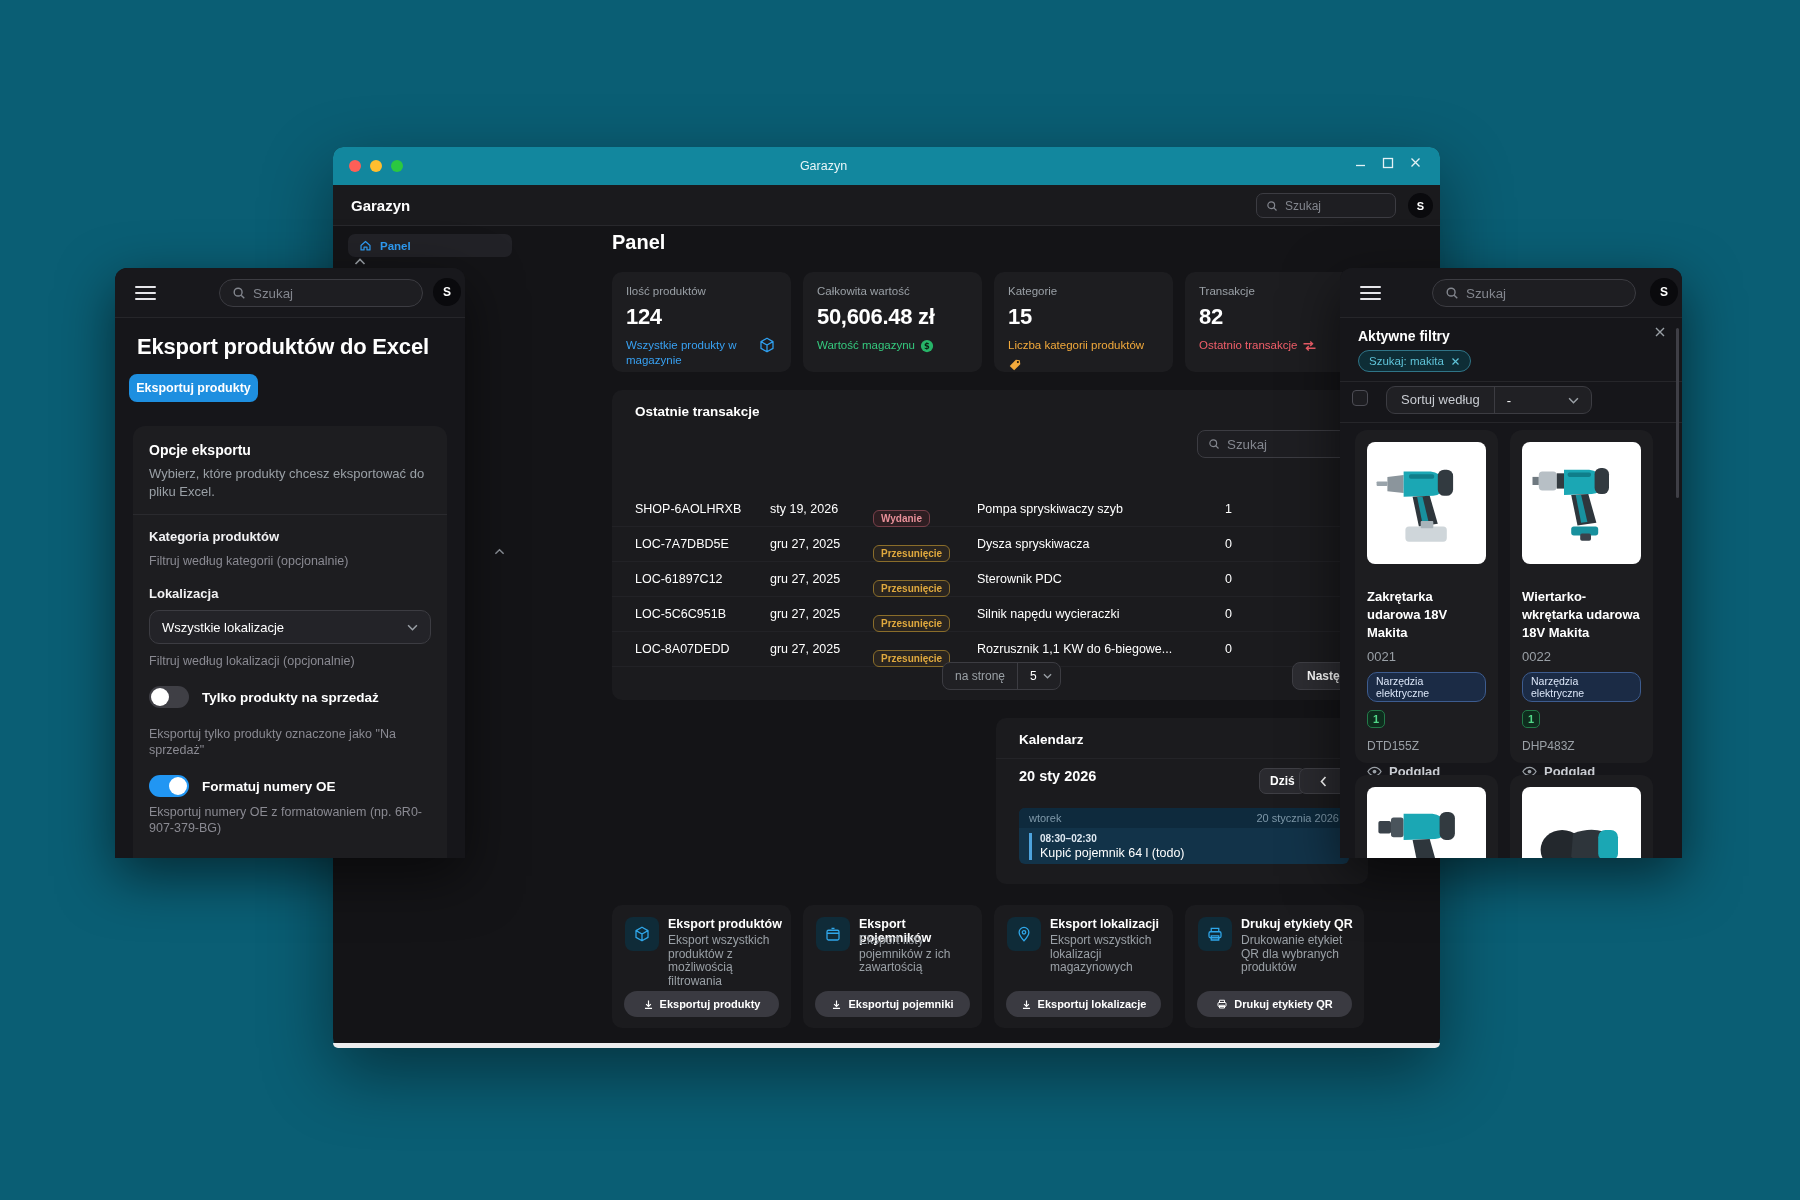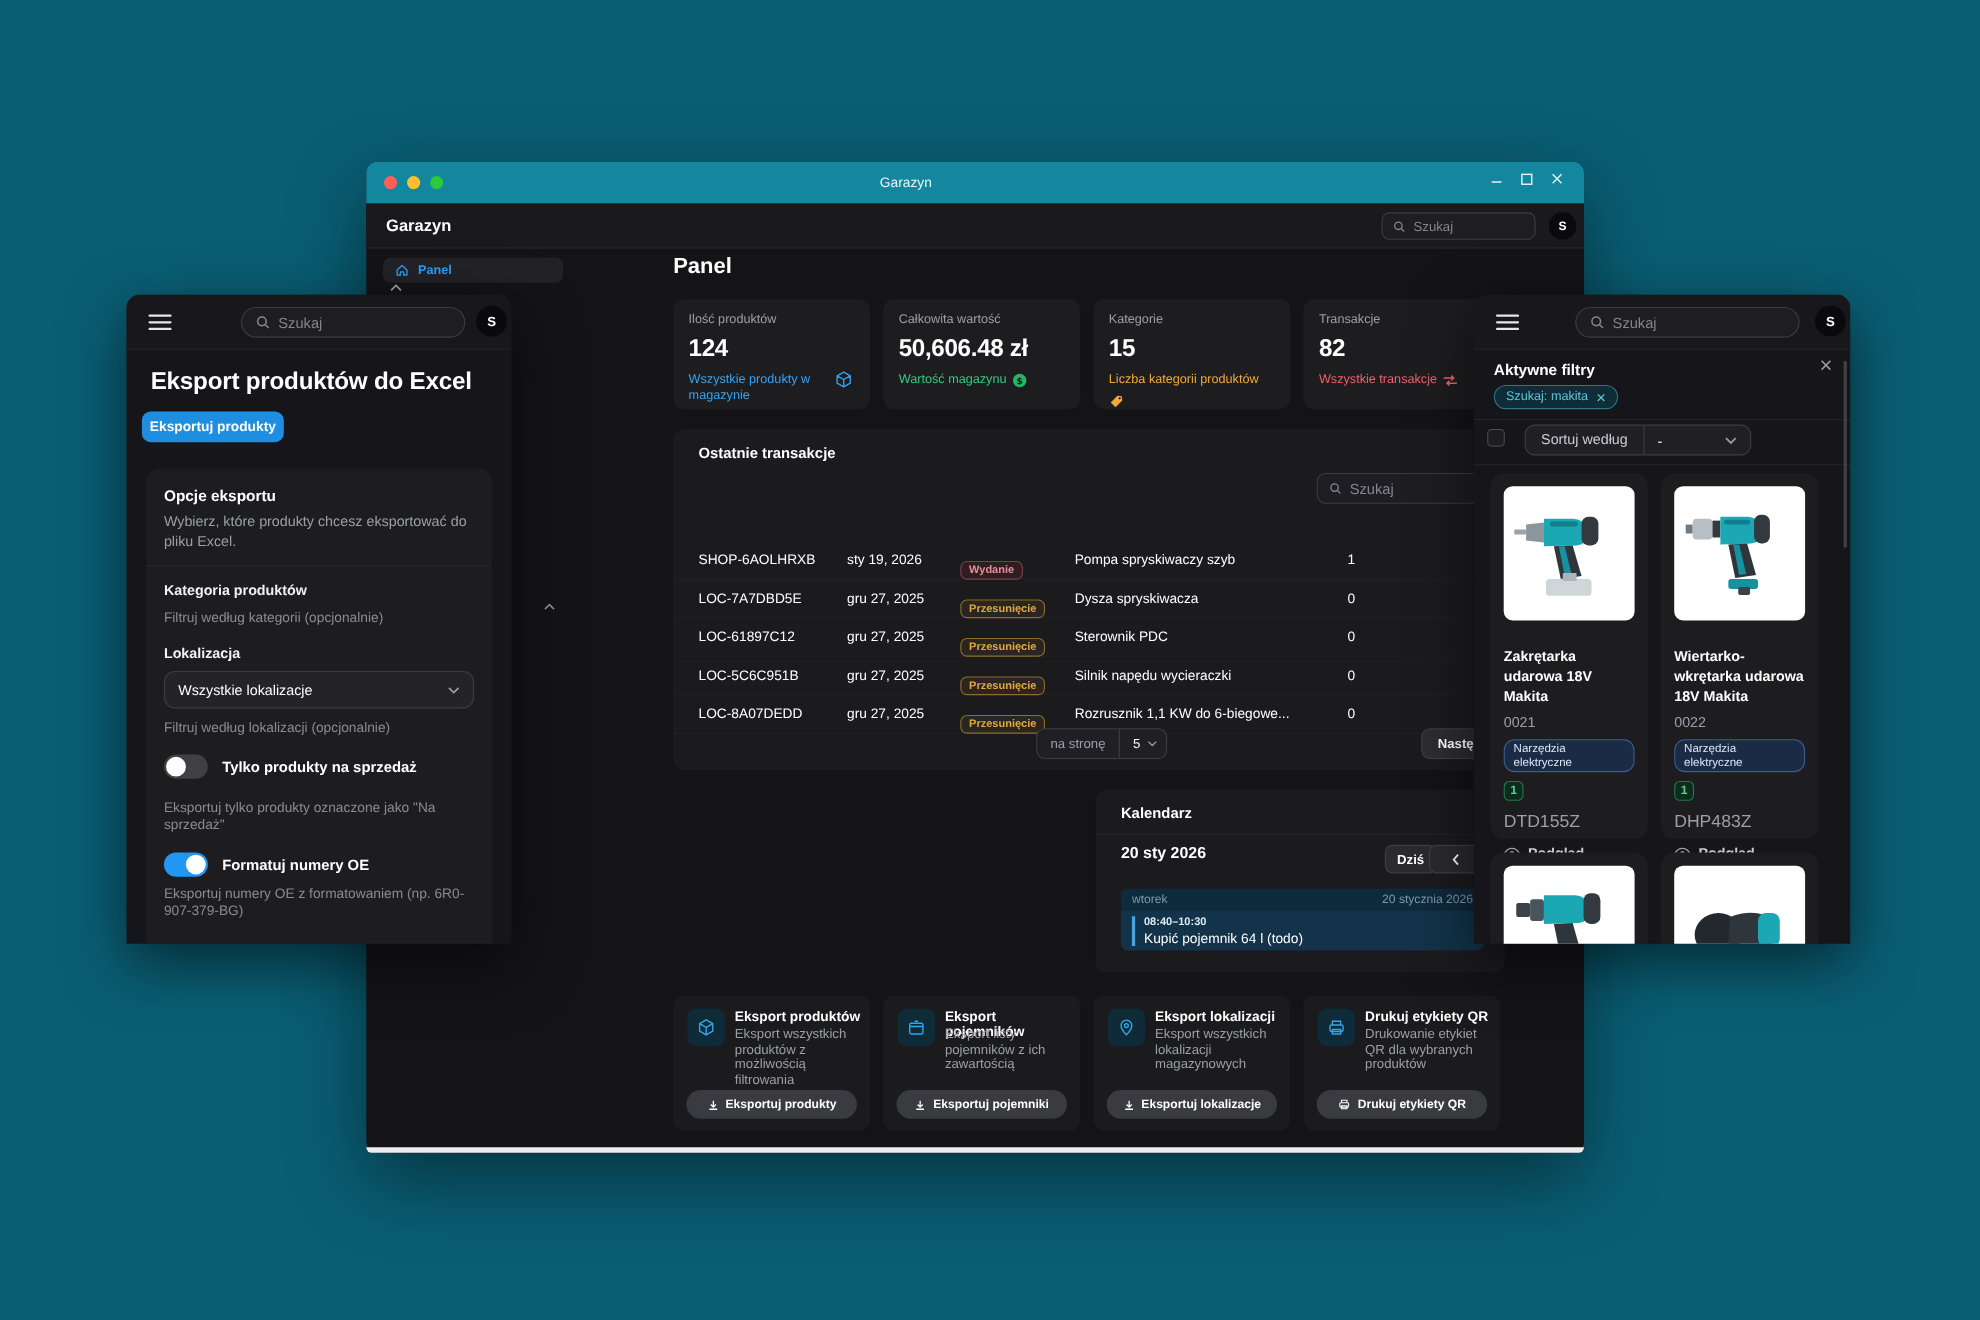--- a/index.html
+++ b/index.html
@@ -165,21 +165,21 @@
     padding:12px;}
   .pimg{width:119px;height:122px;background:#fff;border-radius:8px;display:flex;
     align-items:center;justify-content:center;overflow:hidden;}
   .pname{color:#fff;font-size:13px;font-weight:bold;line-height:18px;margin-top:24px;}
   .pcode{color:#9aa0a6;font-size:13px;margin-top:7px;}
   .pcat{display:inline-block;margin-top:8px;padding:2px 8px;border-radius:10px;
     background:#1b2b45;border:1px solid #3d5c8f;color:#dbe6f8;font-size:10.5px;}
   .pqty{display:flex;margin-top:8px;width:18px;height:18px;border-radius:5px;background:#0e2c1d;
     border:1px solid #237a49;color:#52d788;font-size:11px;font-weight:bold;
     align-items:center;justify-content:center;}
-  .pmodel{color:#9aa0a6;font-size:16px;margin-top:11px;}
+  .pmodel{color:#9aa0a6;font-size:12px;margin-top:11px;}
   .pact1{display:flex;align-items:center;gap:7px;margin-top:11px;color:#c9ccd2;
     font-size:13px;font-weight:bold;}
   .pact2{display:flex;align-items:center;gap:14px;margin-top:9px;font-size:13px;font-weight:bold;}
   .pact2 .edit{color:#2f9df5;display:flex;align-items:center;gap:5px;}
   .pact2 .del{color:#ef5f63;display:flex;align-items:center;gap:5px;}
   .rp-scroll{position:absolute;right:3px;top:60px;width:3px;height:170px;background:#3f3f46;
     border-radius:2px;}
 </style>
 </head>
 <body>
@@ -258,21 +258,21 @@
       <svg width="14" height="14" viewBox="0 0 16 16">
           <path d="M2 9 L9 2 L13.5 2.5 L14 7 L7 14 Z" fill="#f2a93b"></path>
           <circle cx="11.3" cy="4.7" r="1.2" fill="#1b1408"></circle>
         </svg>
     </div>
   </div>
   <div class="stat" style="left:852px">
     <div class="lbl">Transakcje</div>
     <div class="val">82</div>
     <div class="lnk c-red">
-        <span>Wszystkie transakcje</span>
+        <span>Ostatnio transakcje</span>
       <svg width="15" height="12" viewBox="0 0 16 13">
           <path d="M1.5 4 H11 M8.8 1.6 L11.3 4 L8.8 6.4" fill="none" stroke="#f25f6a" stroke-width="1.5"></path>
           <path d="M14.5 9 H5 M7.2 6.6 L4.7 9 L7.2 11.4" fill="none" stroke="#f25f6a" stroke-width="1.5"></path>
         </svg>
     </div>
   </div>
 
   <div class="card" style="left:279px;top:243px;width:756px;height:310px">
     <div class="card-title">Ostatnie transakcje</div>
     <div class="searchbox" id="tx-search">
@@ -349,21 +349,21 @@
       <svg width="7" height="11" viewBox="0 0 7 11">
           <path d="M5.5 1 L1.5 5.5 L5.5 10" fill="none" stroke="#fff" stroke-width="1.6"></path>
         </svg>
     </div>
     <div class="event">
       <div class="ehead">
         <span>wtorek</span>
         <span>20 stycznia 2026</span>
       </div>
       <div class="ebody">
-        <div class="etime">08:40–10:30</div>
+        <div class="etime">08:30–02:30</div>
         <div class="ename">Kupić pojemnik 64 l (todo)</div>
       </div>
     </div>
   </div>
 
   <div class="xcard" style="left:279px">
     <div class="xtile">
         <svg width="18" height="18" viewBox="0 0 24 24">
           <path d="M12 3 L20 7.5 V16.5 L12 21 L4 16.5 V7.5 Z M4 7.5 L12 12 L20 7.5 M12 12 V21" fill="none" stroke="currentColor" stroke-width="1.7" stroke-linejoin="round"></path>
         </svg>

